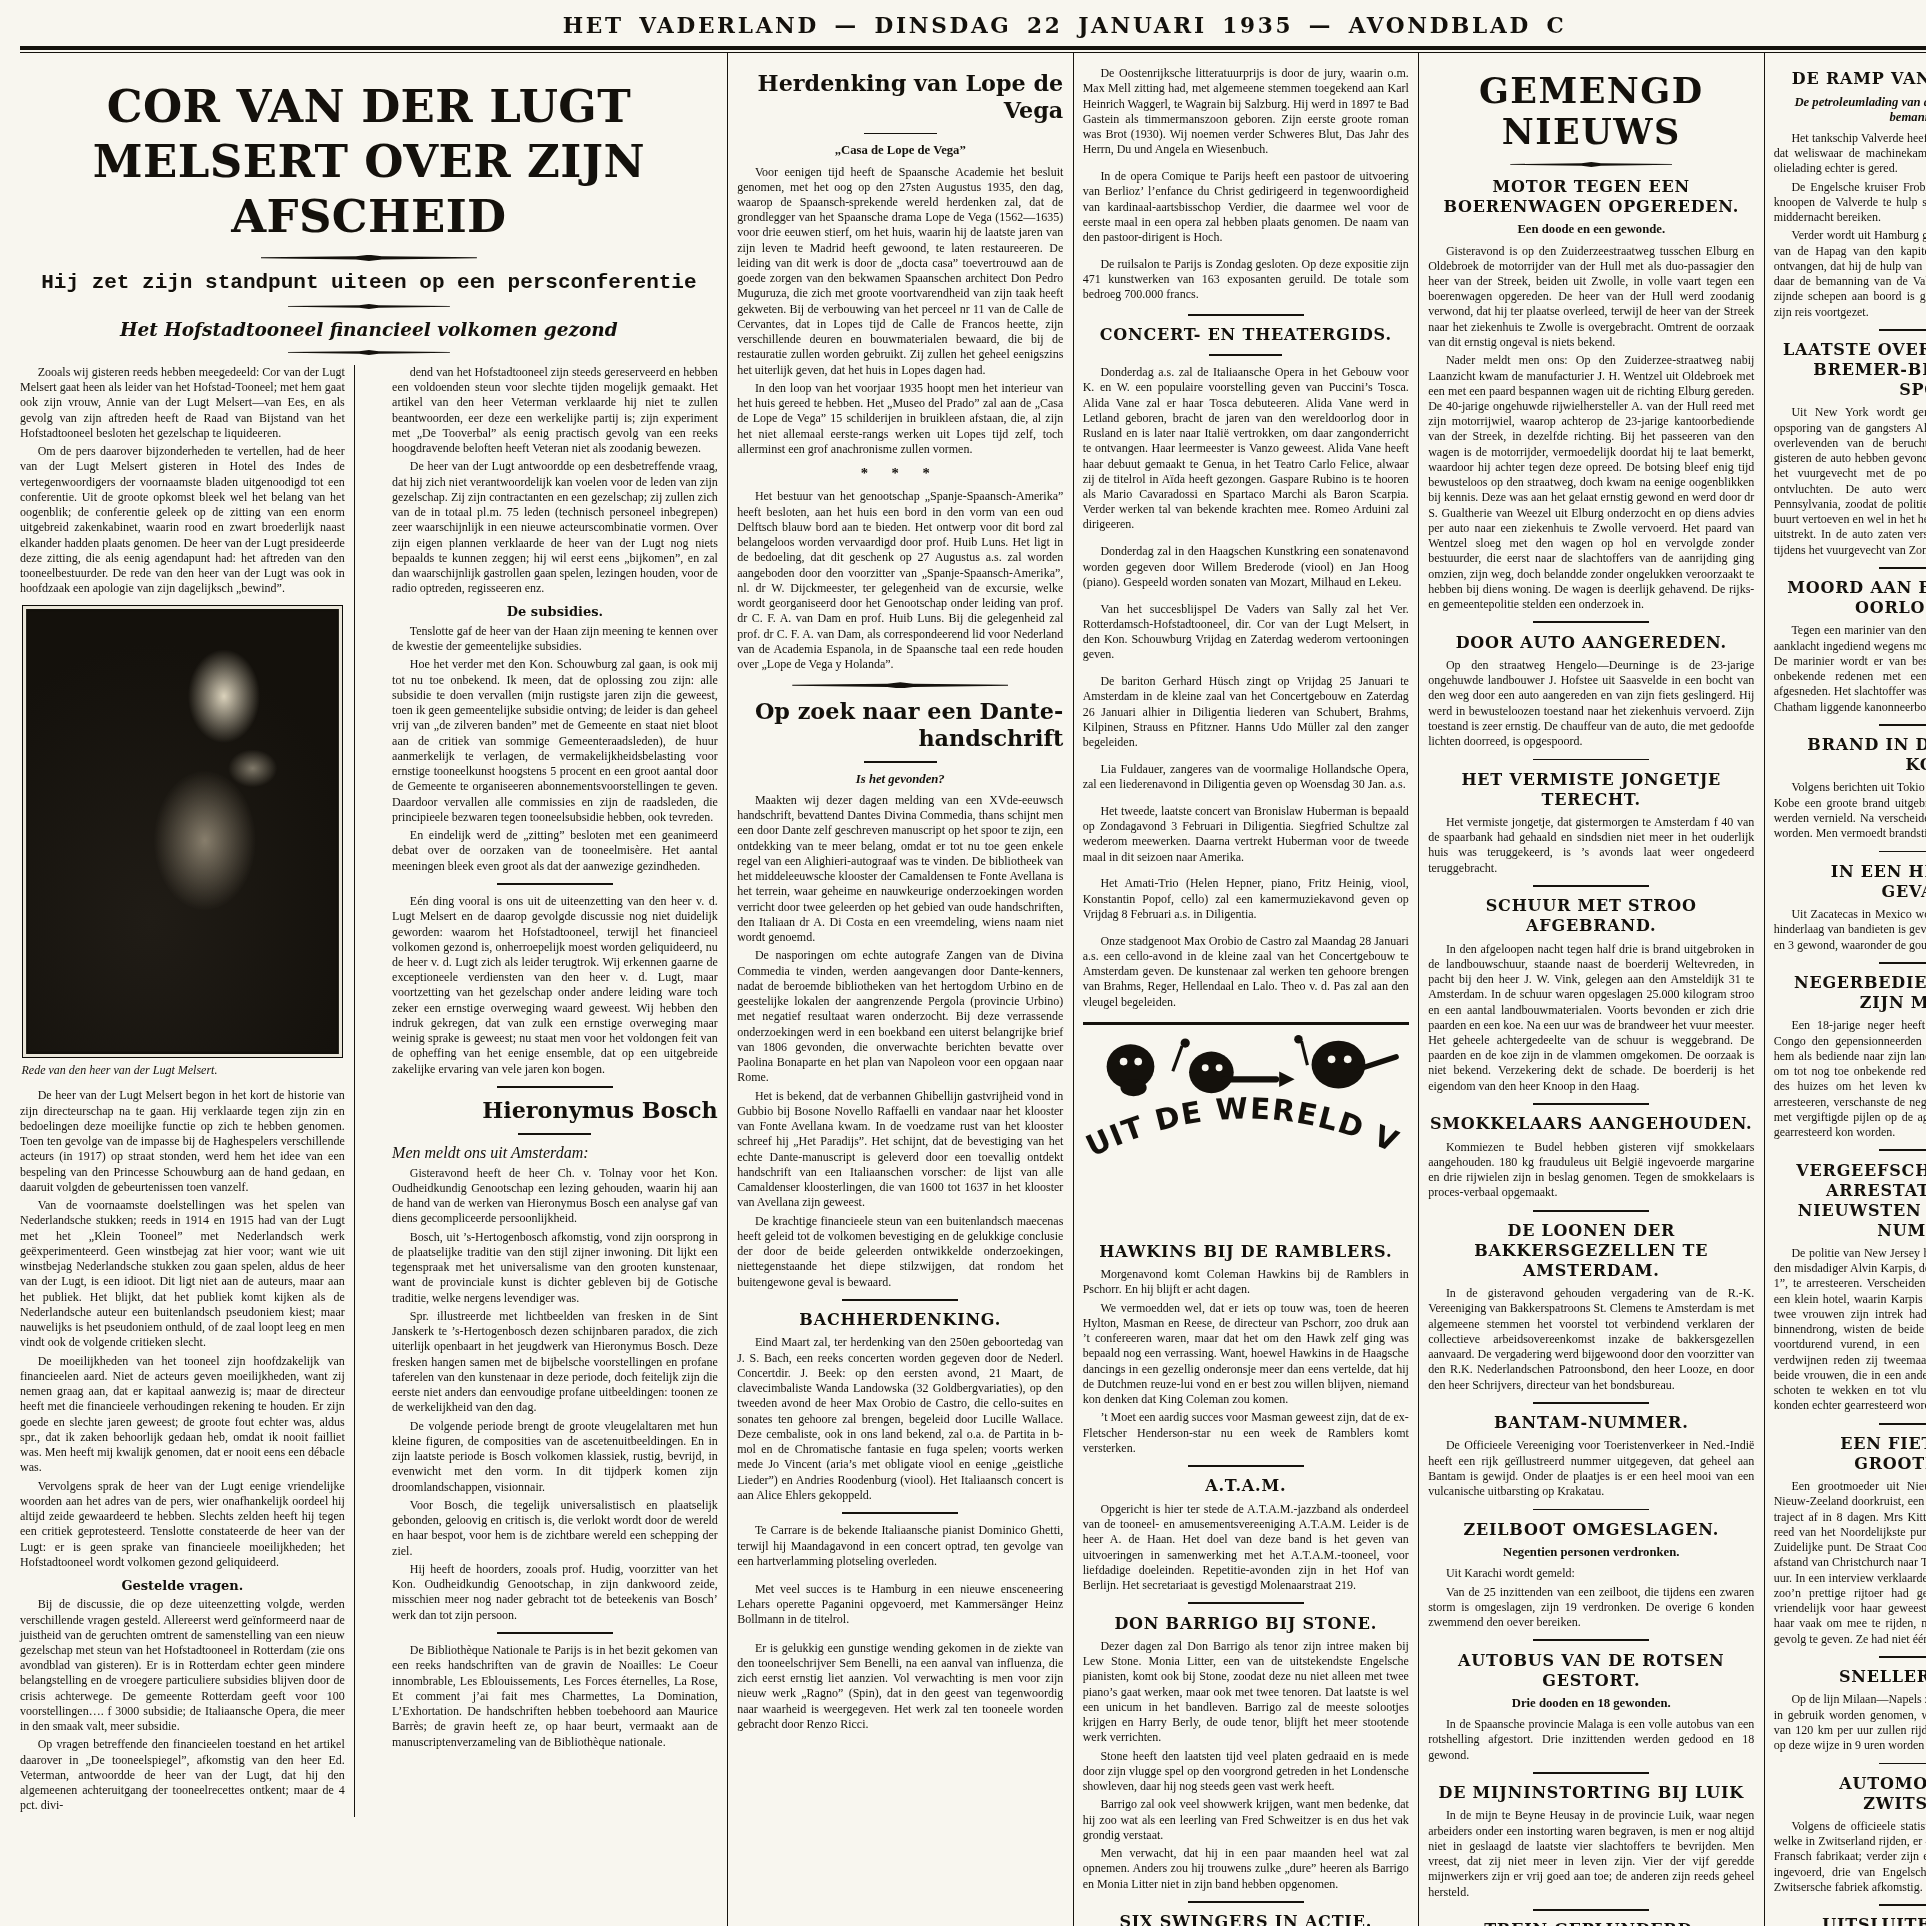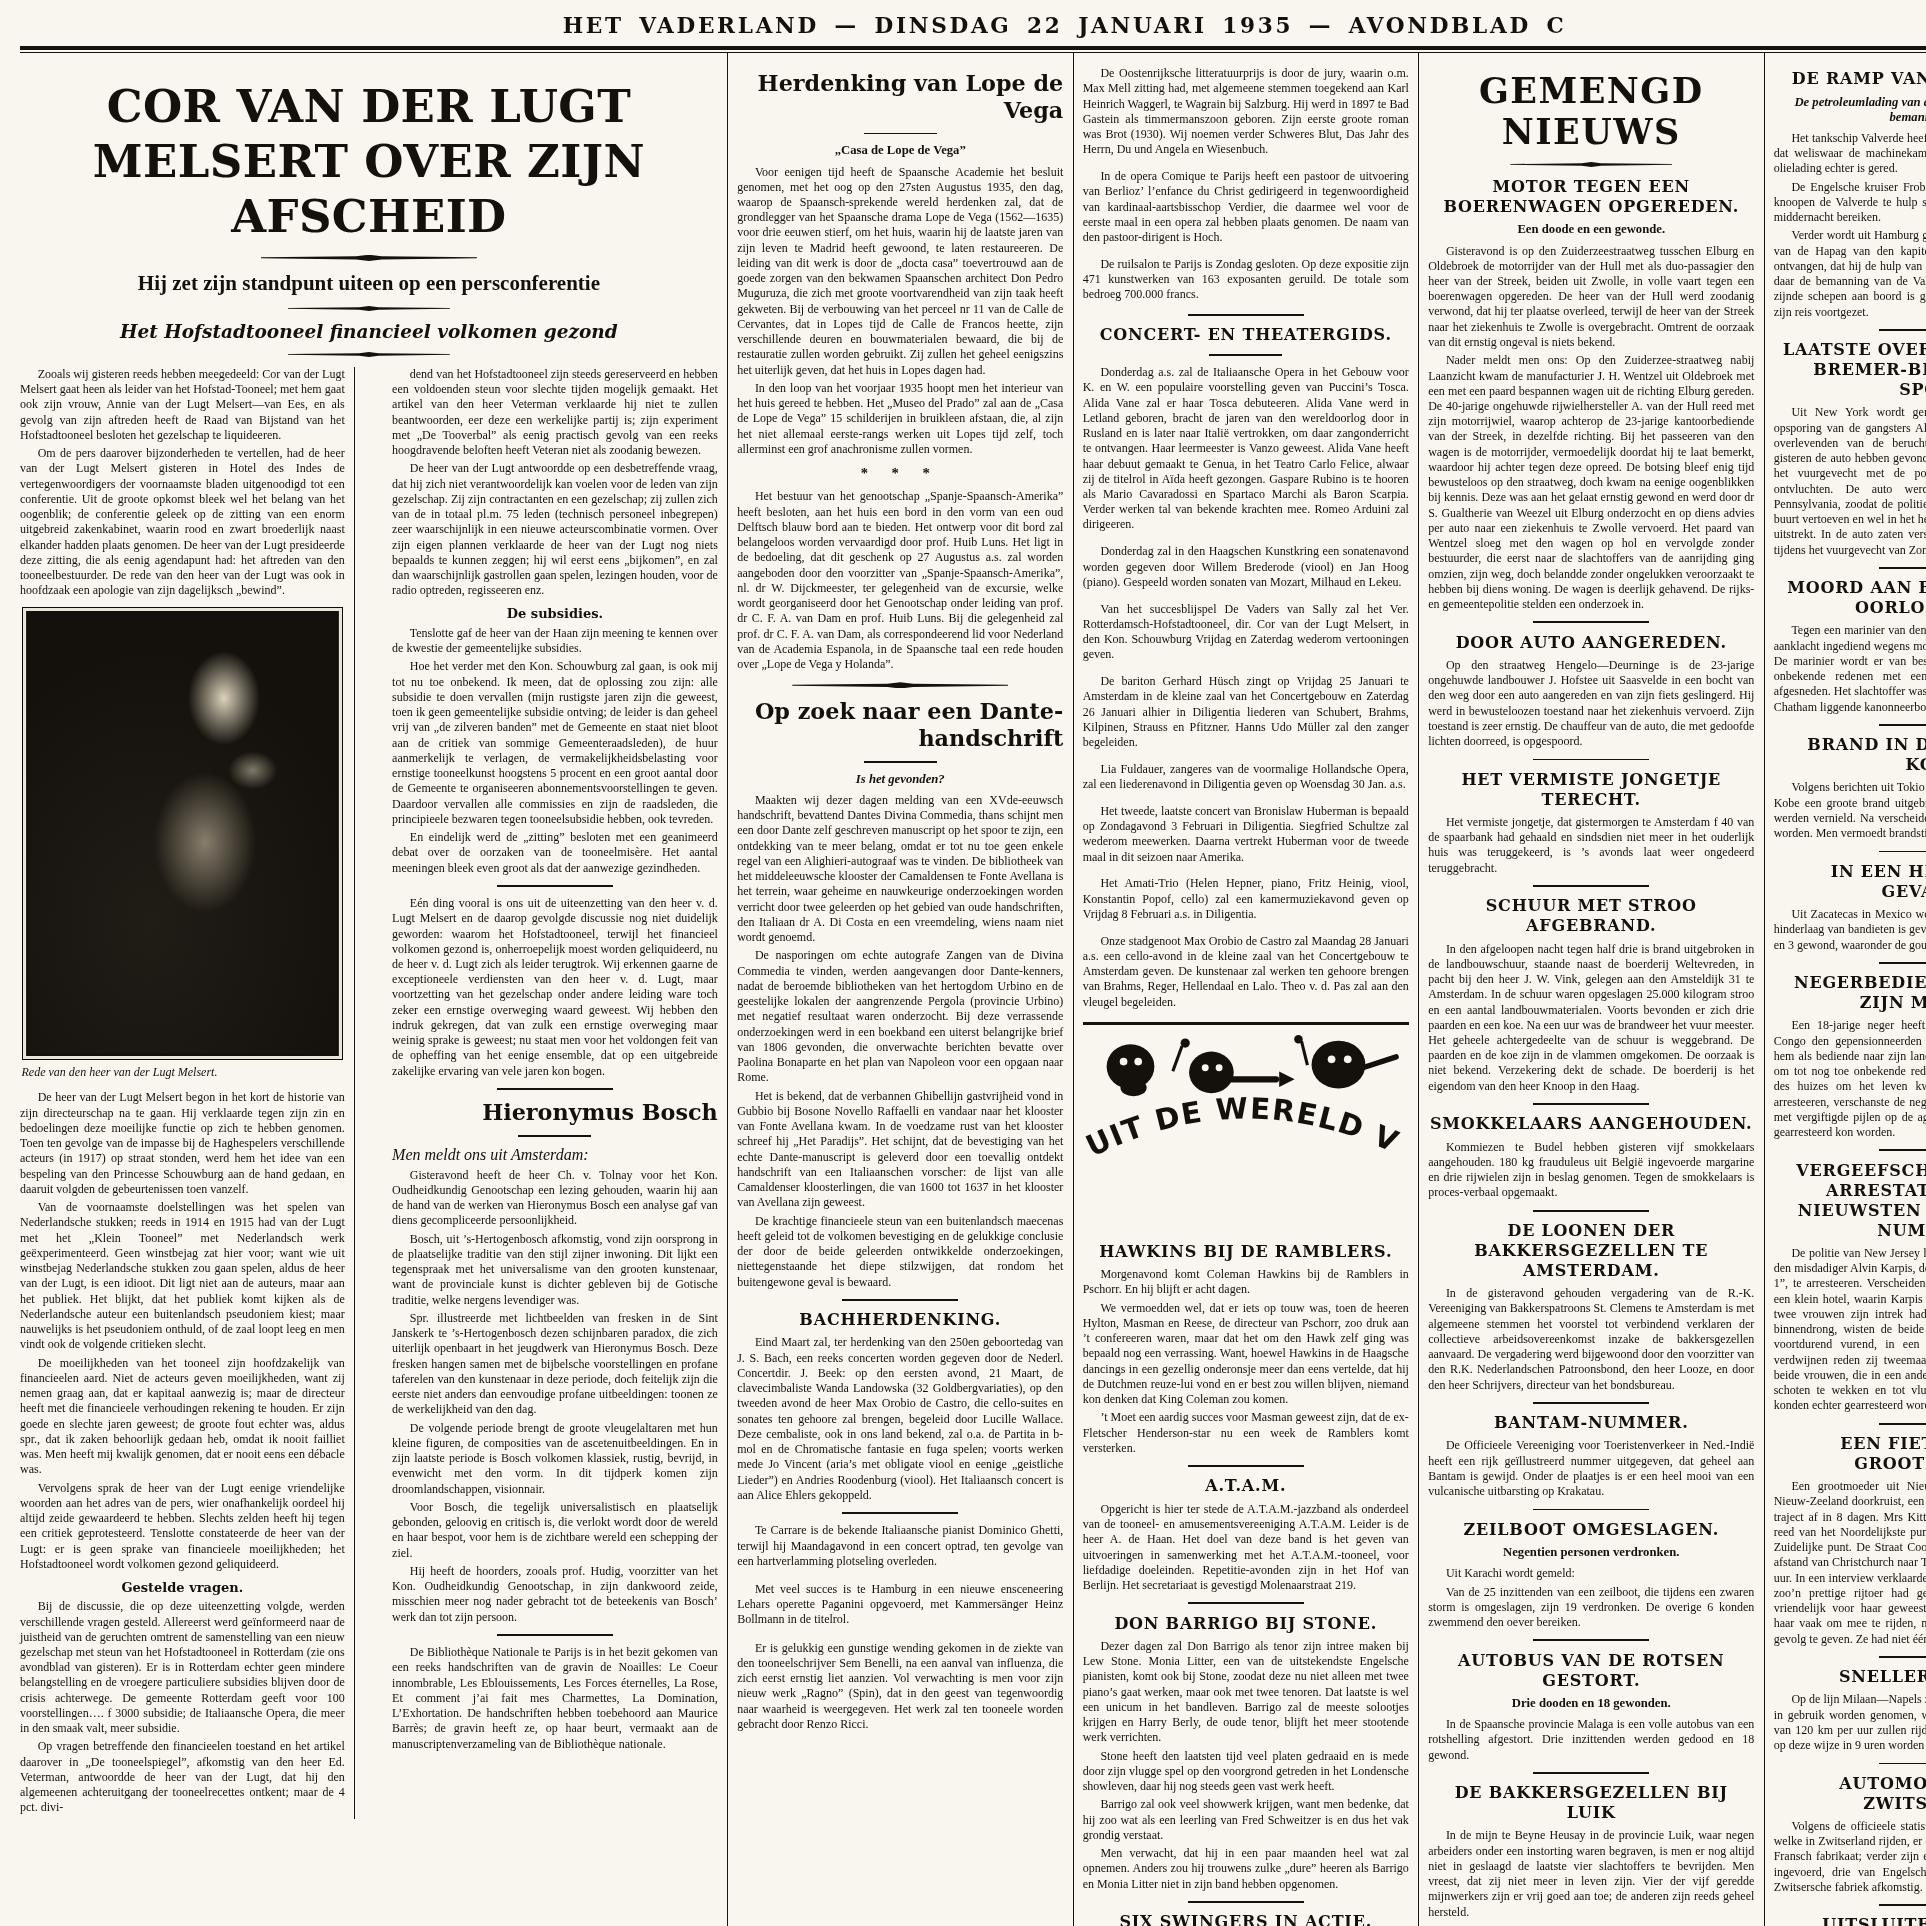--- a/index.html
+++ b/index.html
@@ -18,21 +18,21 @@
   .col{box-sizing:border-box;padding:13px 9.2px 0;border-left:1.2px solid #181510;min-height:2427px;}
   .col-main{width:707px;flex:0 0 auto;border-left:none;padding-left:0;}
   .col-n{flex:1 1 0;}
   
   .bt p{font-size:12px;line-height:1.27;text-align:justify;text-indent:17.7px;margin:0 0 3.1px;}
   .bt.items p{margin-bottom:11.6px;}
   .shorts p{font-size:12px;line-height:1.27;text-align:justify;text-indent:17.7px;margin:0 0 13px;}
   .intro-line{font-size:16px;font-style:italic;margin:0 0 3.9px;}
   
   .mh1{font-family:"DejaVu Serif",serif;font-weight:700;font-size:45px;line-height:1.22;text-align:center;margin:14px 15.4px 3.9px;letter-spacing:0.4px;}
-  .deck{font-size:21px;font-weight:700;text-align:center;margin:10px 0 3.9px;font-family:Liberation Serif, serif;}
+  .deck{font-size:21px;font-weight:700;text-align:center;margin:10px 0 3.9px;font-family:Liberation Mono, monospace;}
   .subhead-i{font-size:18.5px;font-weight:700;font-style:italic;text-align:center;margin:9.2px 0 3.9px;font-family:"DejaVu Serif",serif;}
   .h2a{font-family:"DejaVu Serif",serif;font-weight:700;font-size:22.3px;line-height:1.2;text-align:right;margin:3.9px 0 4.6px;}
   .h3{font-family:"DejaVu Serif",serif;font-weight:700;font-size:16px;line-height:1.25;text-align:center;letter-spacing:0.8px;margin:3.1px 0 5.4px;}
   .deck2{font-size:12.7px;font-weight:700;text-align:center;margin:0 0 6.2px;}
   .deck2.it{font-style:italic;}
   .section-head{font-family:"DejaVu Serif",serif;font-weight:700;font-size:35px;letter-spacing:1.5px;text-align:center;margin:3.9px 0 5.4px;}
   .subh-bold{font-size:13px;font-weight:700;text-align:center;margin:7.7px 0 4.6px;font-family:"DejaVu Serif",serif;}
   
   .rule-s{width:116px;height:1.9px;background:#15120d;margin:9.2px auto;}
   .rule-s.tiny{width:73px;height:1.5px;}
@@ -348,21 +348,21 @@
         </article>
           <article>
           <h3 class="h3">AUTOBUS VAN DE ROTSEN GESTORT.</h3>
           <div class="deck2">Drie dooden en 18 gewonden.</div>
           <div class="bt">
               <p>In de Spaansche provincie Malaga is een volle autobus van een rotshelling afgestort. Drie inzittenden werden gedood en 18 gewond.</p>
             </div>
           <div class="rule-s"></div>
         </article>
           <article>
-          <h3 class="h3">DE BAKKERSGEZELLEN BIJ LUIK</h3>
+          <h3 class="h3">DE MIJNINSTORTING BIJ LUIK</h3>
 
           <div class="bt">
               <p>In de mijn te Beyne Heusay in de provincie Luik, waar negen arbeiders onder een instorting waren begraven, is men er nog altijd niet in geslaagd de laatste vier slachtoffers te bevrijden. Men vreest, dat zij niet meer in leven zijn. Vier der vijf geredde mijnwerkers zijn er vrij goed aan toe; de anderen zijn reeds geheel hersteld.</p>
             </div>
           <div class="rule-s"></div>
         </article>
           <article>
           <h3 class="h3">TREIN GEPLUNDERD.</h3>
 
         </article>

